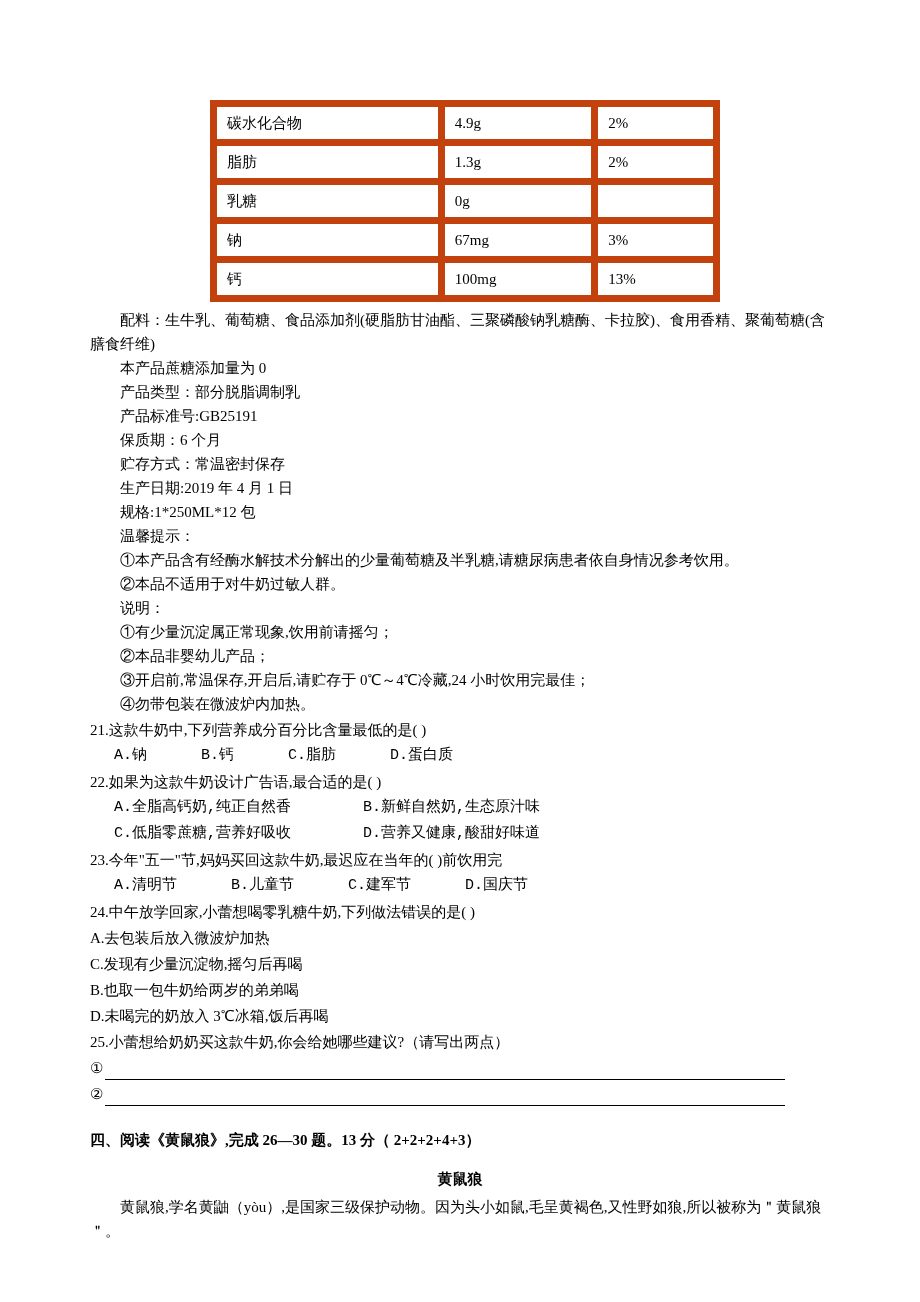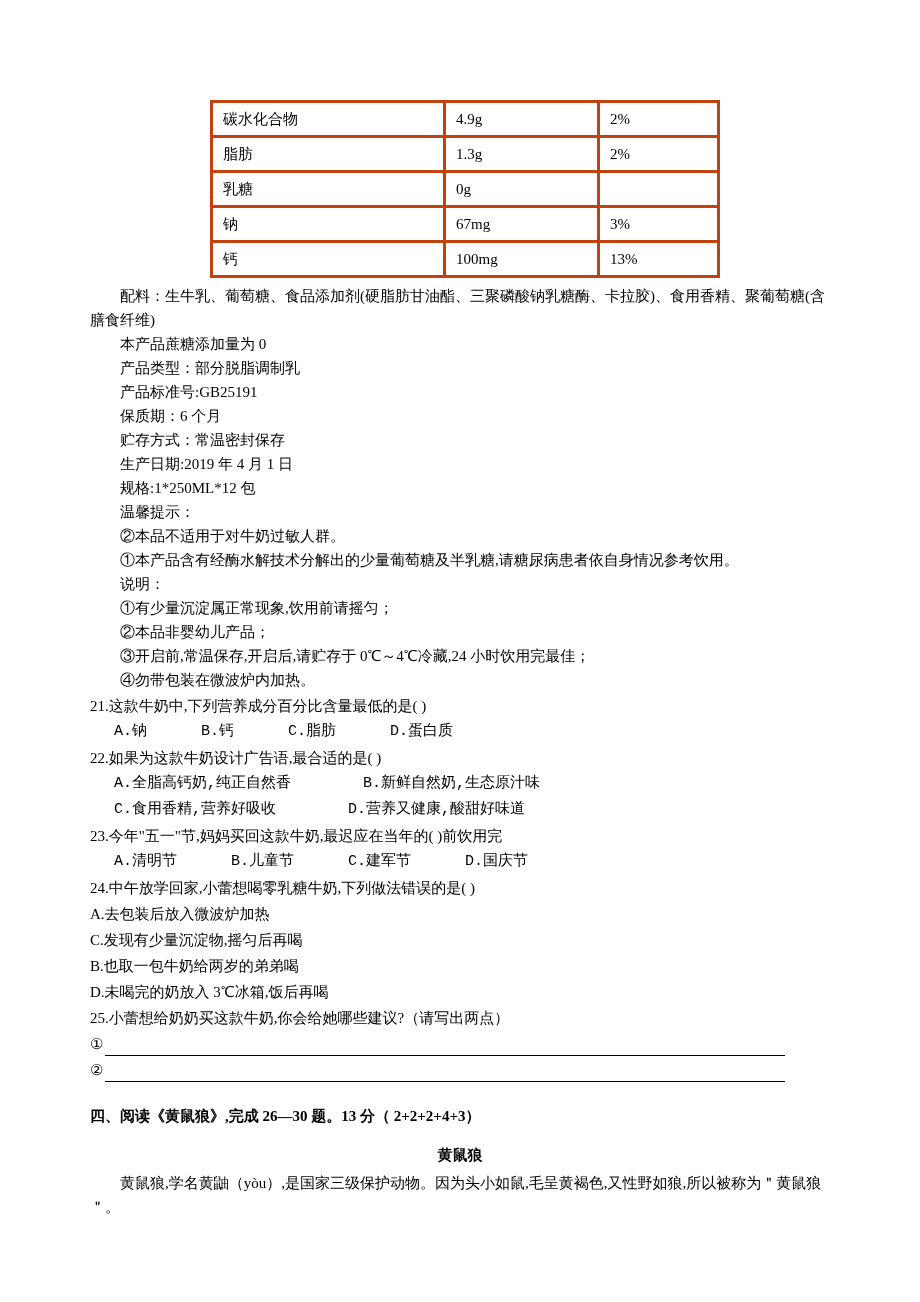--- a/index.html
+++ b/index.html
@@ -16,21 +16,21 @@
     min-height: 1302px;
     padding: 100px 90px 60px 90px;
     box-sizing: border-box;
   }
   table.nutri {
     border-collapse: collapse;
     margin: 0 0 6px 120px;
     width: 510px;
   }
   table.nutri td {
-    border: 3px solid #c2410c;
+    border: 7px solid #c2410c;
     padding: 4px 10px;
     font-size: 15px;
   }
   .para {
     text-indent: 2em;
     margin: 0;
   }
   .bold { font-weight: normal; }
   .noindent { text-indent: 0; }
   .q {
@@ -119,35 +119,35 @@
 
   <p class="para">
     <span class="bold">生产日期:</span><span>2019 年 4 月 1 日</span>
   </p>
 
   <p class="para">
     <span class="bold">规格:</span><span>1*250ML*12 包</span>
   </p>
 
   <p class="para bold">温馨提示：</p>
+  <p class="para">①本产品含有经酶水解技术分解出的少量葡萄糖及半乳糖,请糖尿病患者依自身情况参考饮用。</p>
   <p class="para">②本品不适用于对牛奶过敏人群。</p>
-  <p class="para">①本产品含有经酶水解技术分解出的少量葡萄糖及半乳糖,请糖尿病患者依自身情况参考饮用。</p>
 
   <p class="para bold">说明：</p>
   <p class="para">①有少量沉淀属正常现象,饮用前请摇匀；</p>
   <p class="para">②本品非婴幼儿产品；</p>
   <p class="para">③开启前,常温保存,开启后,请贮存于 0℃～4℃冷藏,24 小时饮用完最佳；</p>
   <p class="para">④勿带包装在微波炉内加热。</p>
 
   <p class="q">21.这款牛奶中,下列营养成分百分比含量最低的是(      )</p>
   <p class="q opts"> A.钠      B.钙      C.脂肪      D.蛋白质</p>
 
   <p class="q">22.如果为这款牛奶设计广告语,最合适的是(      )</p>
   <p class="q opts"> A.全脂高钙奶,纯正自然香        B.新鲜自然奶,生态原汁味</p>
-  <p class="q opts"> C.食用香精,营养好吸收        D.营养又健康,酸甜好味道</p>
+  <p class="q opts"> C.低脂零蔗糖,营养好吸收        D.营养又健康,酸甜好味道</p>
 
   <p class="q">23.今年"五一"节,妈妈买回这款牛奶,最迟应在当年的(      )前饮用完</p>
   <p class="q opts"> A.清明节      B.儿童节      C.建军节      D.国庆节</p>
 
   <p class="q">24.中午放学回家,小蕾想喝零乳糖牛奶,下列做法错误的是(      )</p>
   <p class="q"> A.去包装后放入微波炉加热</p>
   <p class="q"> C.发现有少量沉淀物,摇匀后再喝</p>
   <p class="q"> B.也取一包牛奶给两岁的弟弟喝</p>
   <p class="q"> D.未喝完的奶放入 3℃冰箱,饭后再喝</p>
 

